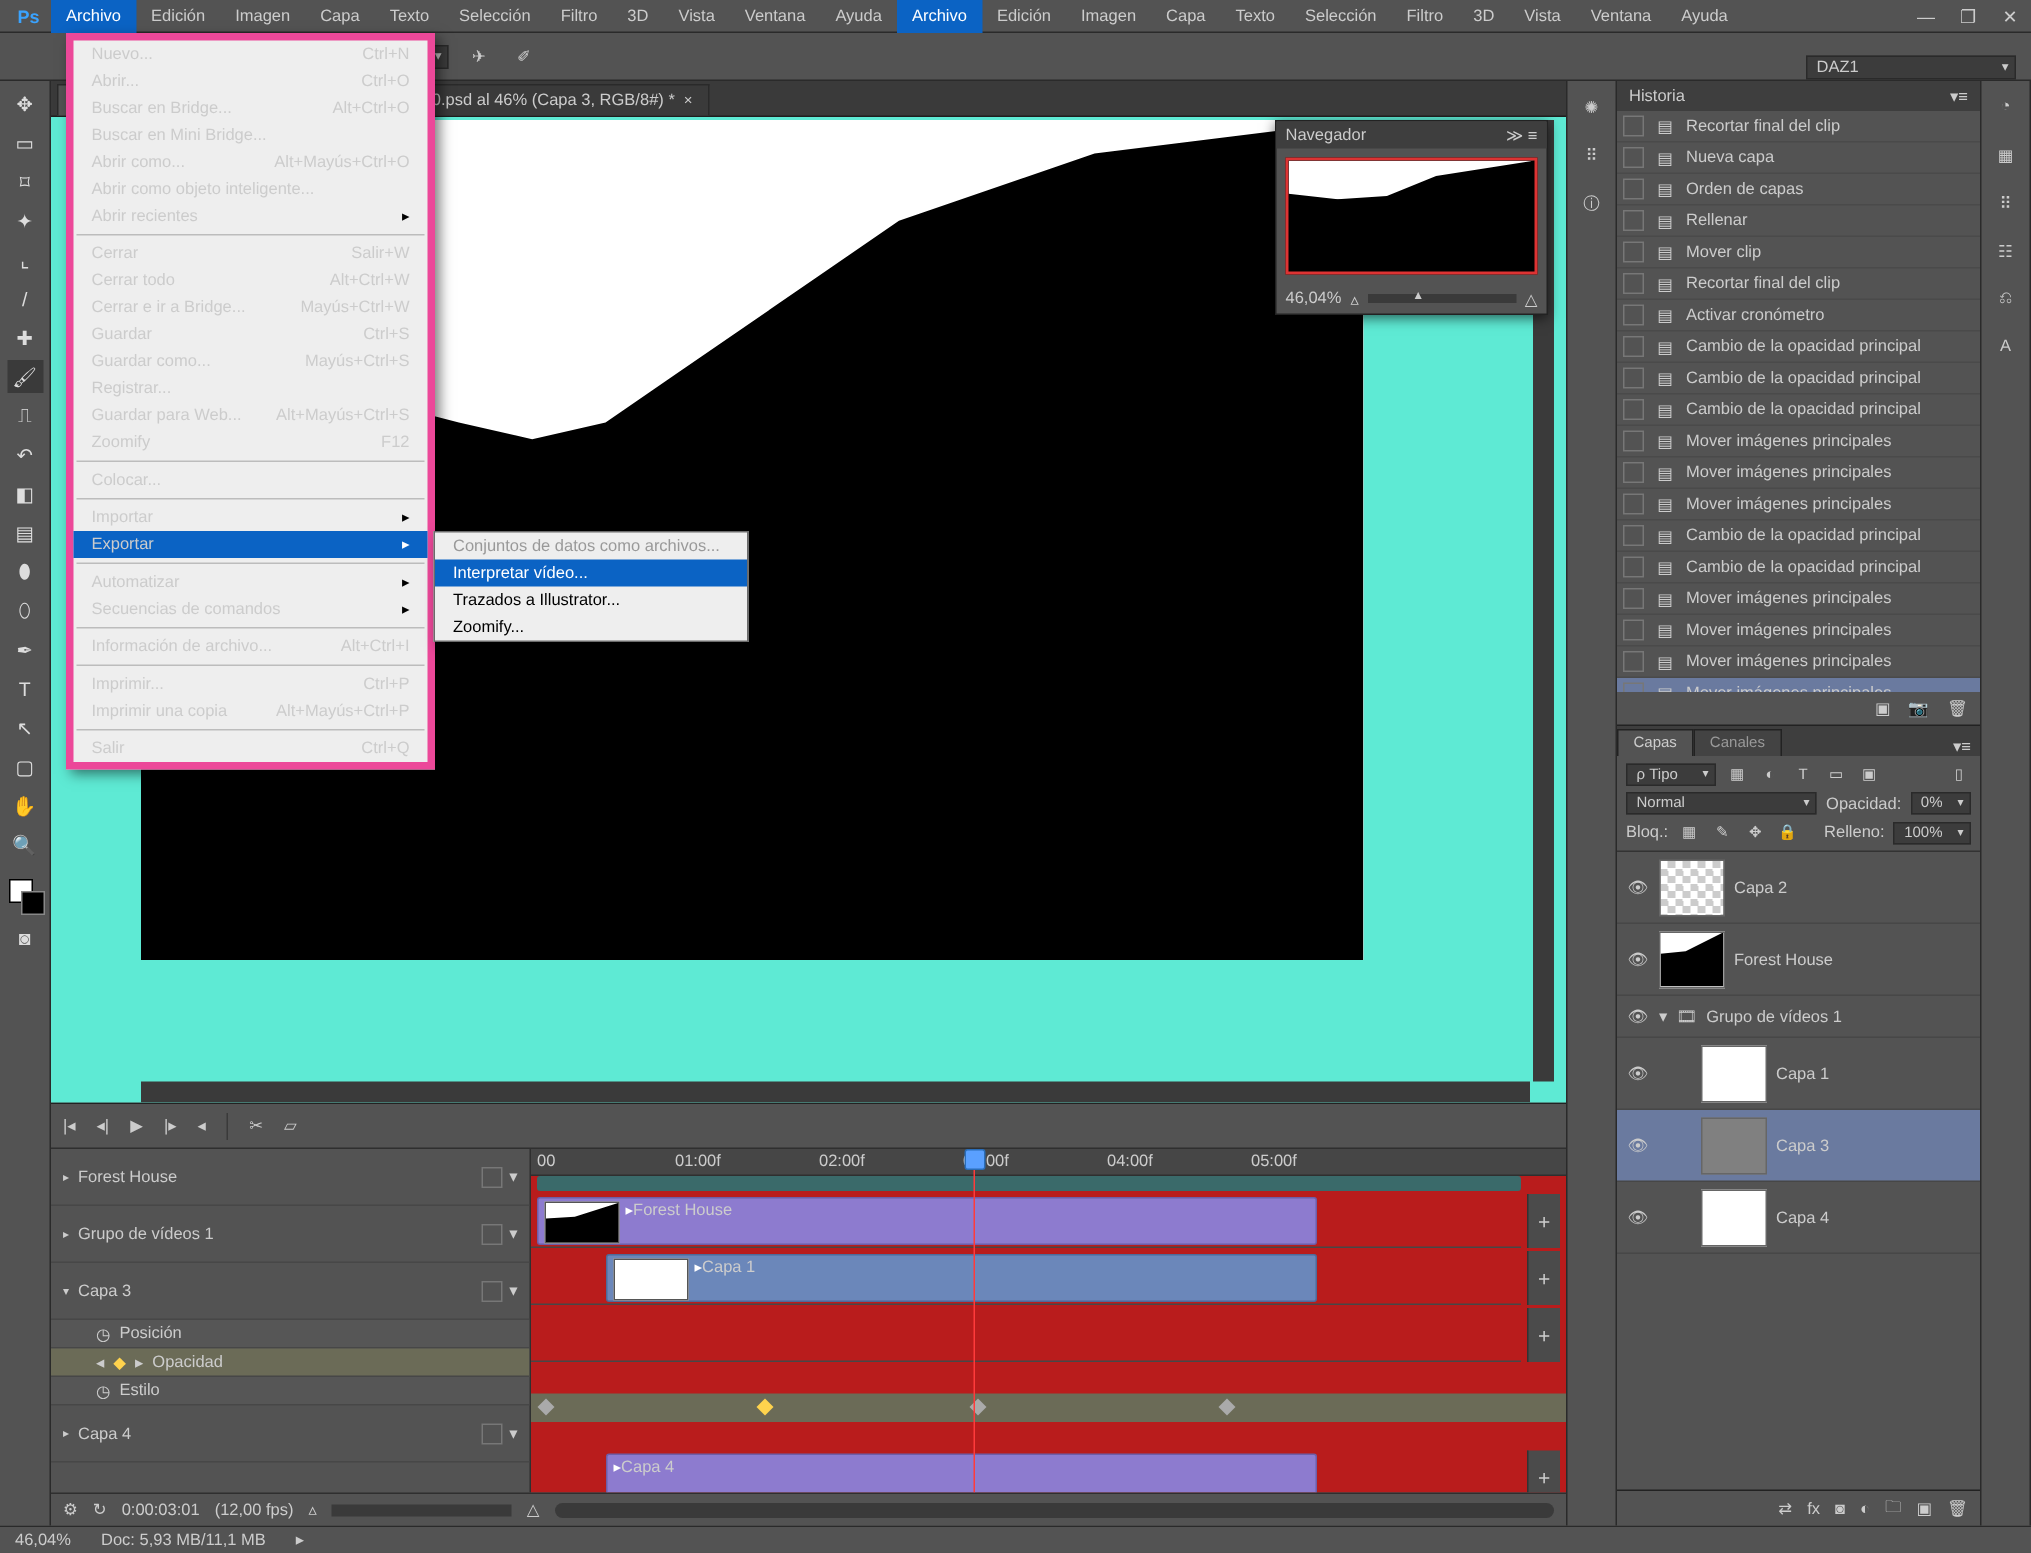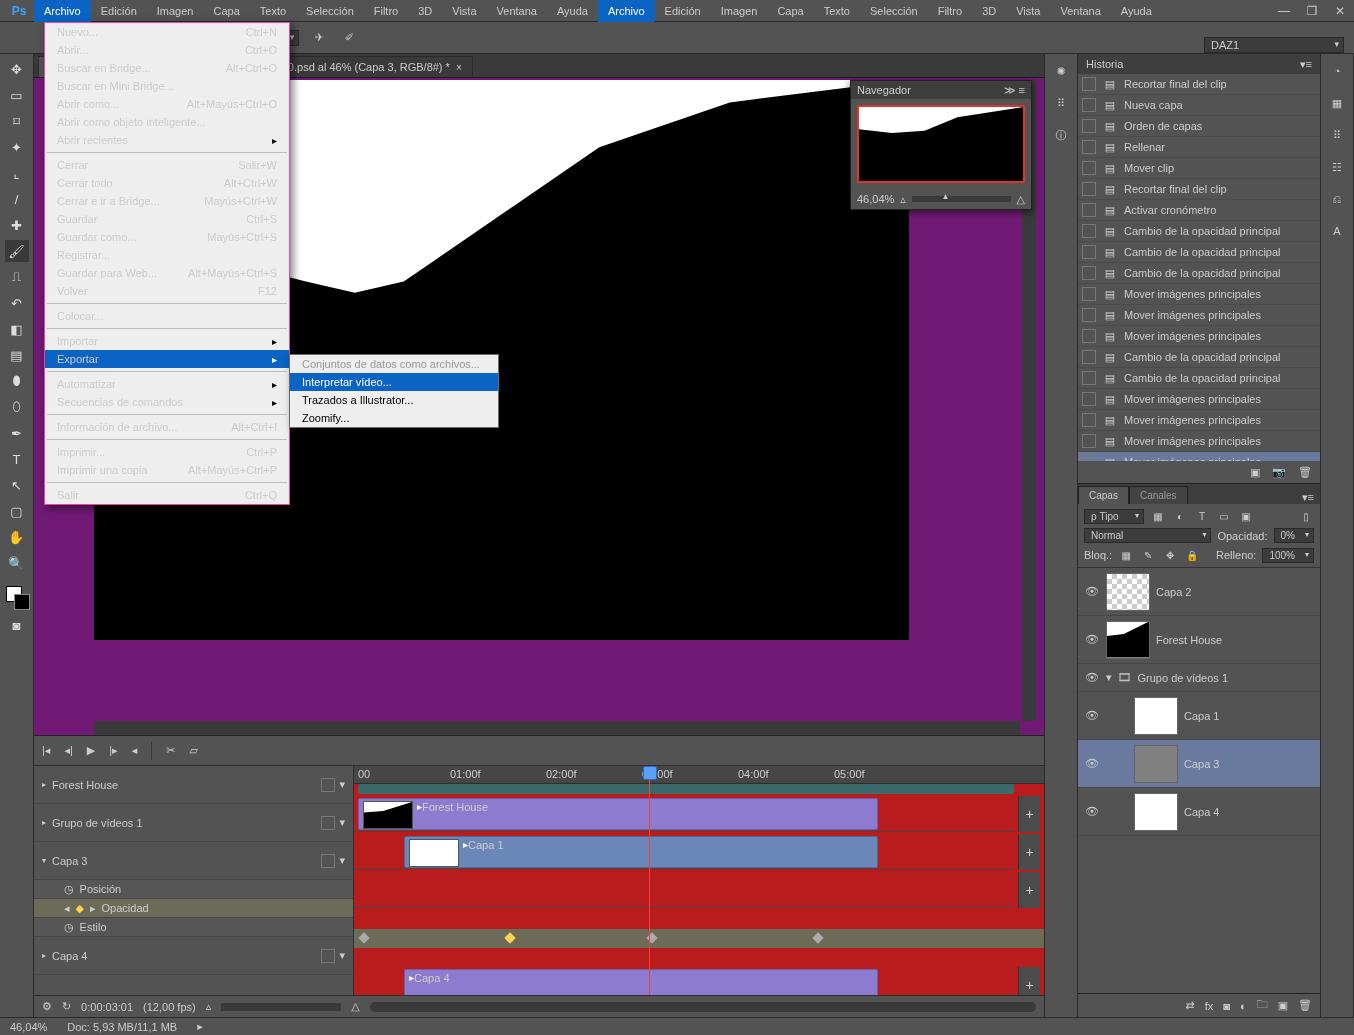--- a/index.html
+++ b/index.html
@@ -33,21 +33,21 @@
 
 .center{flex:1;display:flex;flex-direction:column;min-width:0;}
 
 
 .doctabs{height:24px;background:#3a3a3a;display:flex;align-items:flex-end;padding-left:4px;gap:2px;border-bottom:1px solid #1e1e1e;}
 .doctabs .tab{padding:4px 10px;background:#535353;color:#ccc;border:1px solid #2a2a2a;border-bottom:none;display:flex;align-items:center;gap:6px;font-size:10px;}
 .doctabs .tab.act{background:#3a3a3a;}
 .doctabs .tab .x{font-size:10px;}
 
 
-.canvaswrap{flex:1;background:#701a75;position:relative;overflow:hidden;}
+.canvaswrap{flex:1;background:#5eead4;position:relative;overflow:hidden;}
 .canvas{position:absolute;left:60px;top:2px;width:815px;height:560px;background:#fff;}
 .canvas .black{position:absolute;inset:0;background:#000;clip-path: polygon(0 28%, 10% 28%, 18% 33%, 26% 36%, 32% 38%, 38% 36%, 44% 30%, 52% 22%, 62% 12%, 78% 4%, 100% 0, 100% 100%, 0 100%);}
 .canvas-scroll-h{position:absolute;left:60px;right:24px;bottom:0;height:14px;background:#3a3a3a;}
 .canvas-scroll-v{position:absolute;top:2px;bottom:14px;right:8px;width:14px;background:#3a3a3a;}
 
 
 .navigator{position:absolute;right:12px;top:2px;width:182px;background:#535353;border:1px solid #222;box-shadow:0 2px 8px rgba(0,0,0,.6);}
 .navigator .hdr{height:18px;background:#3e3e3e;display:flex;align-items:center;padding:0 6px;font-size:10px;justify-content:space-between;}
 .navigator .img{margin:6px;height:78px;background:#000;border:2px solid #d33;position:relative;overflow:hidden;}
 .navigator .img::before{content:"";position:absolute;inset:0;background:#fff;clip-path:polygon(0 30%,20% 35%,40% 32%,60% 14%,100% 0,100% 0,100% 0,0 0);}
@@ -122,21 +122,21 @@
 .lrow .th{width:44px;height:38px;background:#888;border:1px solid #666;}
 .lrow .th.check{background:repeating-conic-gradient(#ccc 0 25%,#fff 0 50%) 0 0/10px 10px;}
 .lrow .th.white{background:#fff;}
 .lrow .th.gray{background:#808080;}
 .lrow .th.bw{background:#fff;position:relative;overflow:hidden;}
 .lrow .th.bw::after{content:"";position:absolute;inset:0;background:#000;clip-path:polygon(0 40%,40% 35%,100% 0,100% 100%,0 100%);}
 .lrow.indent .th{margin-left:28px;}
 .layerftr{height:24px;display:flex;align-items:center;justify-content:flex-end;gap:10px;padding:0 8px;border-top:1px solid #222;font-size:11px;}
 
 
-.dropdown{position:absolute;left:44px;top:22px;width:246px;background:#eee;border:1px solid #ec4899;box-shadow:3px 3px 8px rgba(0,0,0,.5);z-index:100;}
+.dropdown{position:absolute;left:44px;top:22px;width:246px;background:#eee;border:5px solid #ec4899;box-shadow:3px 3px 8px rgba(0,0,0,.5);z-index:100;}
 .dropdown .it{height:18px;display:flex;align-items:center;padding:0 12px;color:#000;font-size:11px;justify-content:space-between;}
 .dropdown .it.dis{color:#999;}
 .dropdown .it.hl{background:#0b63c4;color:#fff;}
 .dropdown .sep{height:1px;background:#bcbcbc;margin:3px 2px;}
 .dropdown .arr::after{content:"▸";margin-left:auto;font-size:10px;}
 .submenu{position:absolute;left:289px;top:354px;width:210px;background:#eee;border:1px solid #6b6b6b;box-shadow:3px 3px 8px rgba(0,0,0,.5);z-index:101;}
 .submenu .it{height:18px;display:flex;align-items:center;padding:0 12px;color:#000;font-size:11px;}
 .submenu .it.dis{color:#999;}
 .submenu .it.hl{background:#0b63c4;color:#fff;}
 
@@ -629,21 +629,21 @@
       <span>Mayús+Ctrl+S</span>
     </div>
     <div class="it dis">
       <span>Registrar...</span>
     </div>
     <div class="it">
       <span>Guardar para Web...</span>
       <span>Alt+Mayús+Ctrl+S</span>
     </div>
     <div class="it">
-      <span>Volver</span>
+      <span>Zoomify</span>
       <span>F12</span>
     </div>
     <div class="sep"></div>
     <div class="it">
       <span>Colocar...</span>
     </div>
     <div class="sep"></div>
     <div class="it arr">
       <span>Importar</span>
     </div>

